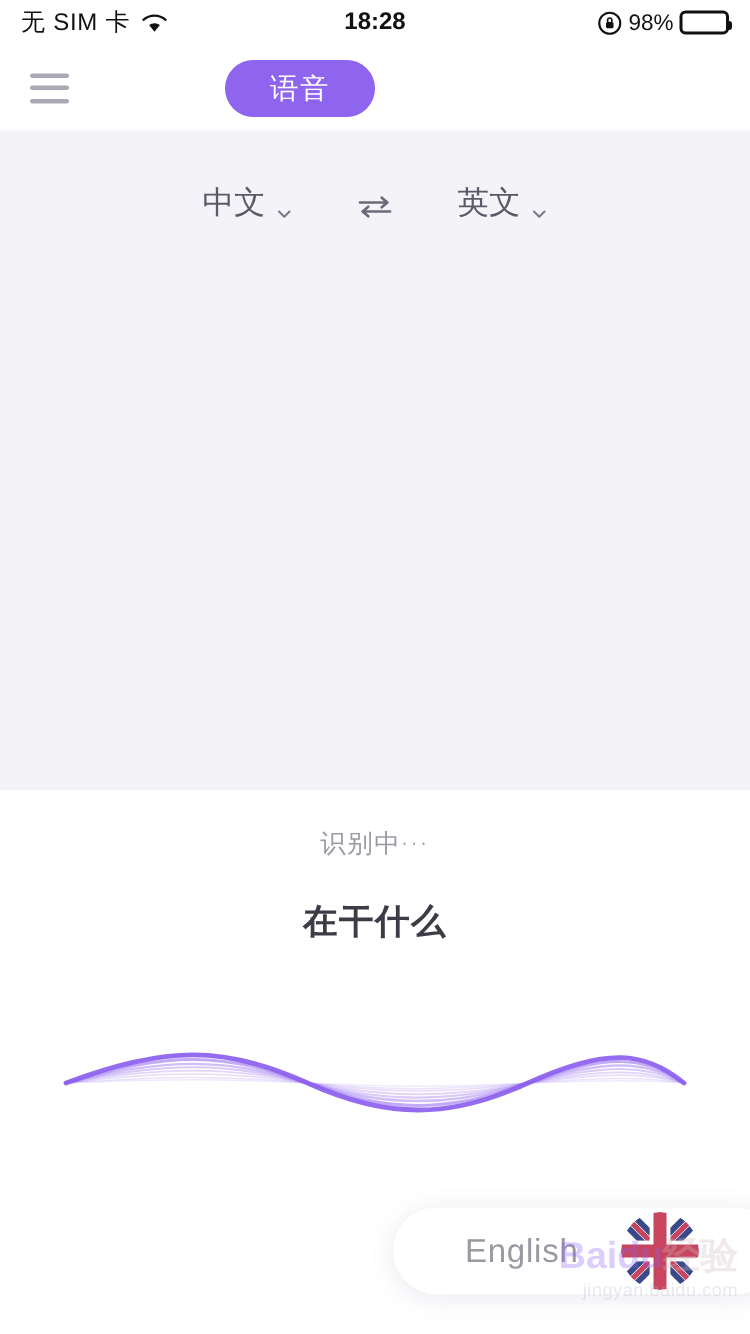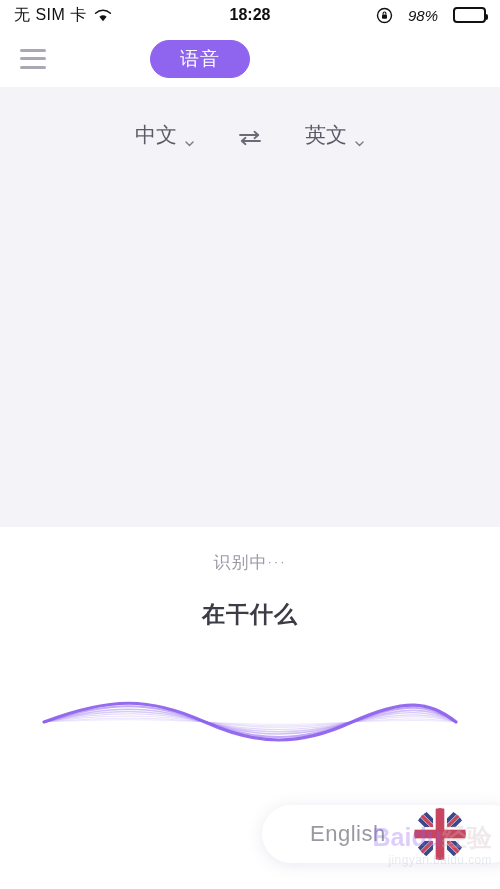--- a/index.html
+++ b/index.html
@@ -14,21 +14,21 @@
   
   .statusbar {
     position:absolute; top:0; left:0; width:500px; height:30px;
     display:flex; align-items:center; padding:0 14px;
     font-size:16px; font-weight:bold; color:#111;
   }
   .sb-left { display:flex; align-items:center; gap:6px;text-align:center; }
   .sb-sim { font-size:16px; font-weight:500; letter-spacing:.5px; }
   .wifi-ico { width:20px; height:15px; display:block; }
   .sb-center { position:absolute; left:0; right:0; text-align:center; font-size:16px; font-weight:bold; pointer-events:none;}
-  .sb-right { margin-left:auto; display:flex; align-items:center; gap:15px; z-index:2;font-style:italic;}
+  .sb-right { margin-left:auto; display:flex; align-items:center; gap:4px; z-index:2;}
   .rot-ico { width:17px; height:17px; display:block; }
   .sb-pct { font-size:15px; font-weight:500; }
   .batt { position:relative; width:33px; height:16px; border:2px solid #111; border-radius:4px; padding:1.5px; }
   .batt::after { content:""; position:absolute; right:-4px; top:4.5px; width:3px; height:6px; background:#111; border-radius:0 2px 2px 0;}
   .batt-fill { height:100%; background:#111; border-radius:1.5px; }
 
   
   .navbar {
     position:absolute; top:30px; left:0; width:400px; height:57px;
     display:flex; align-items:center;

